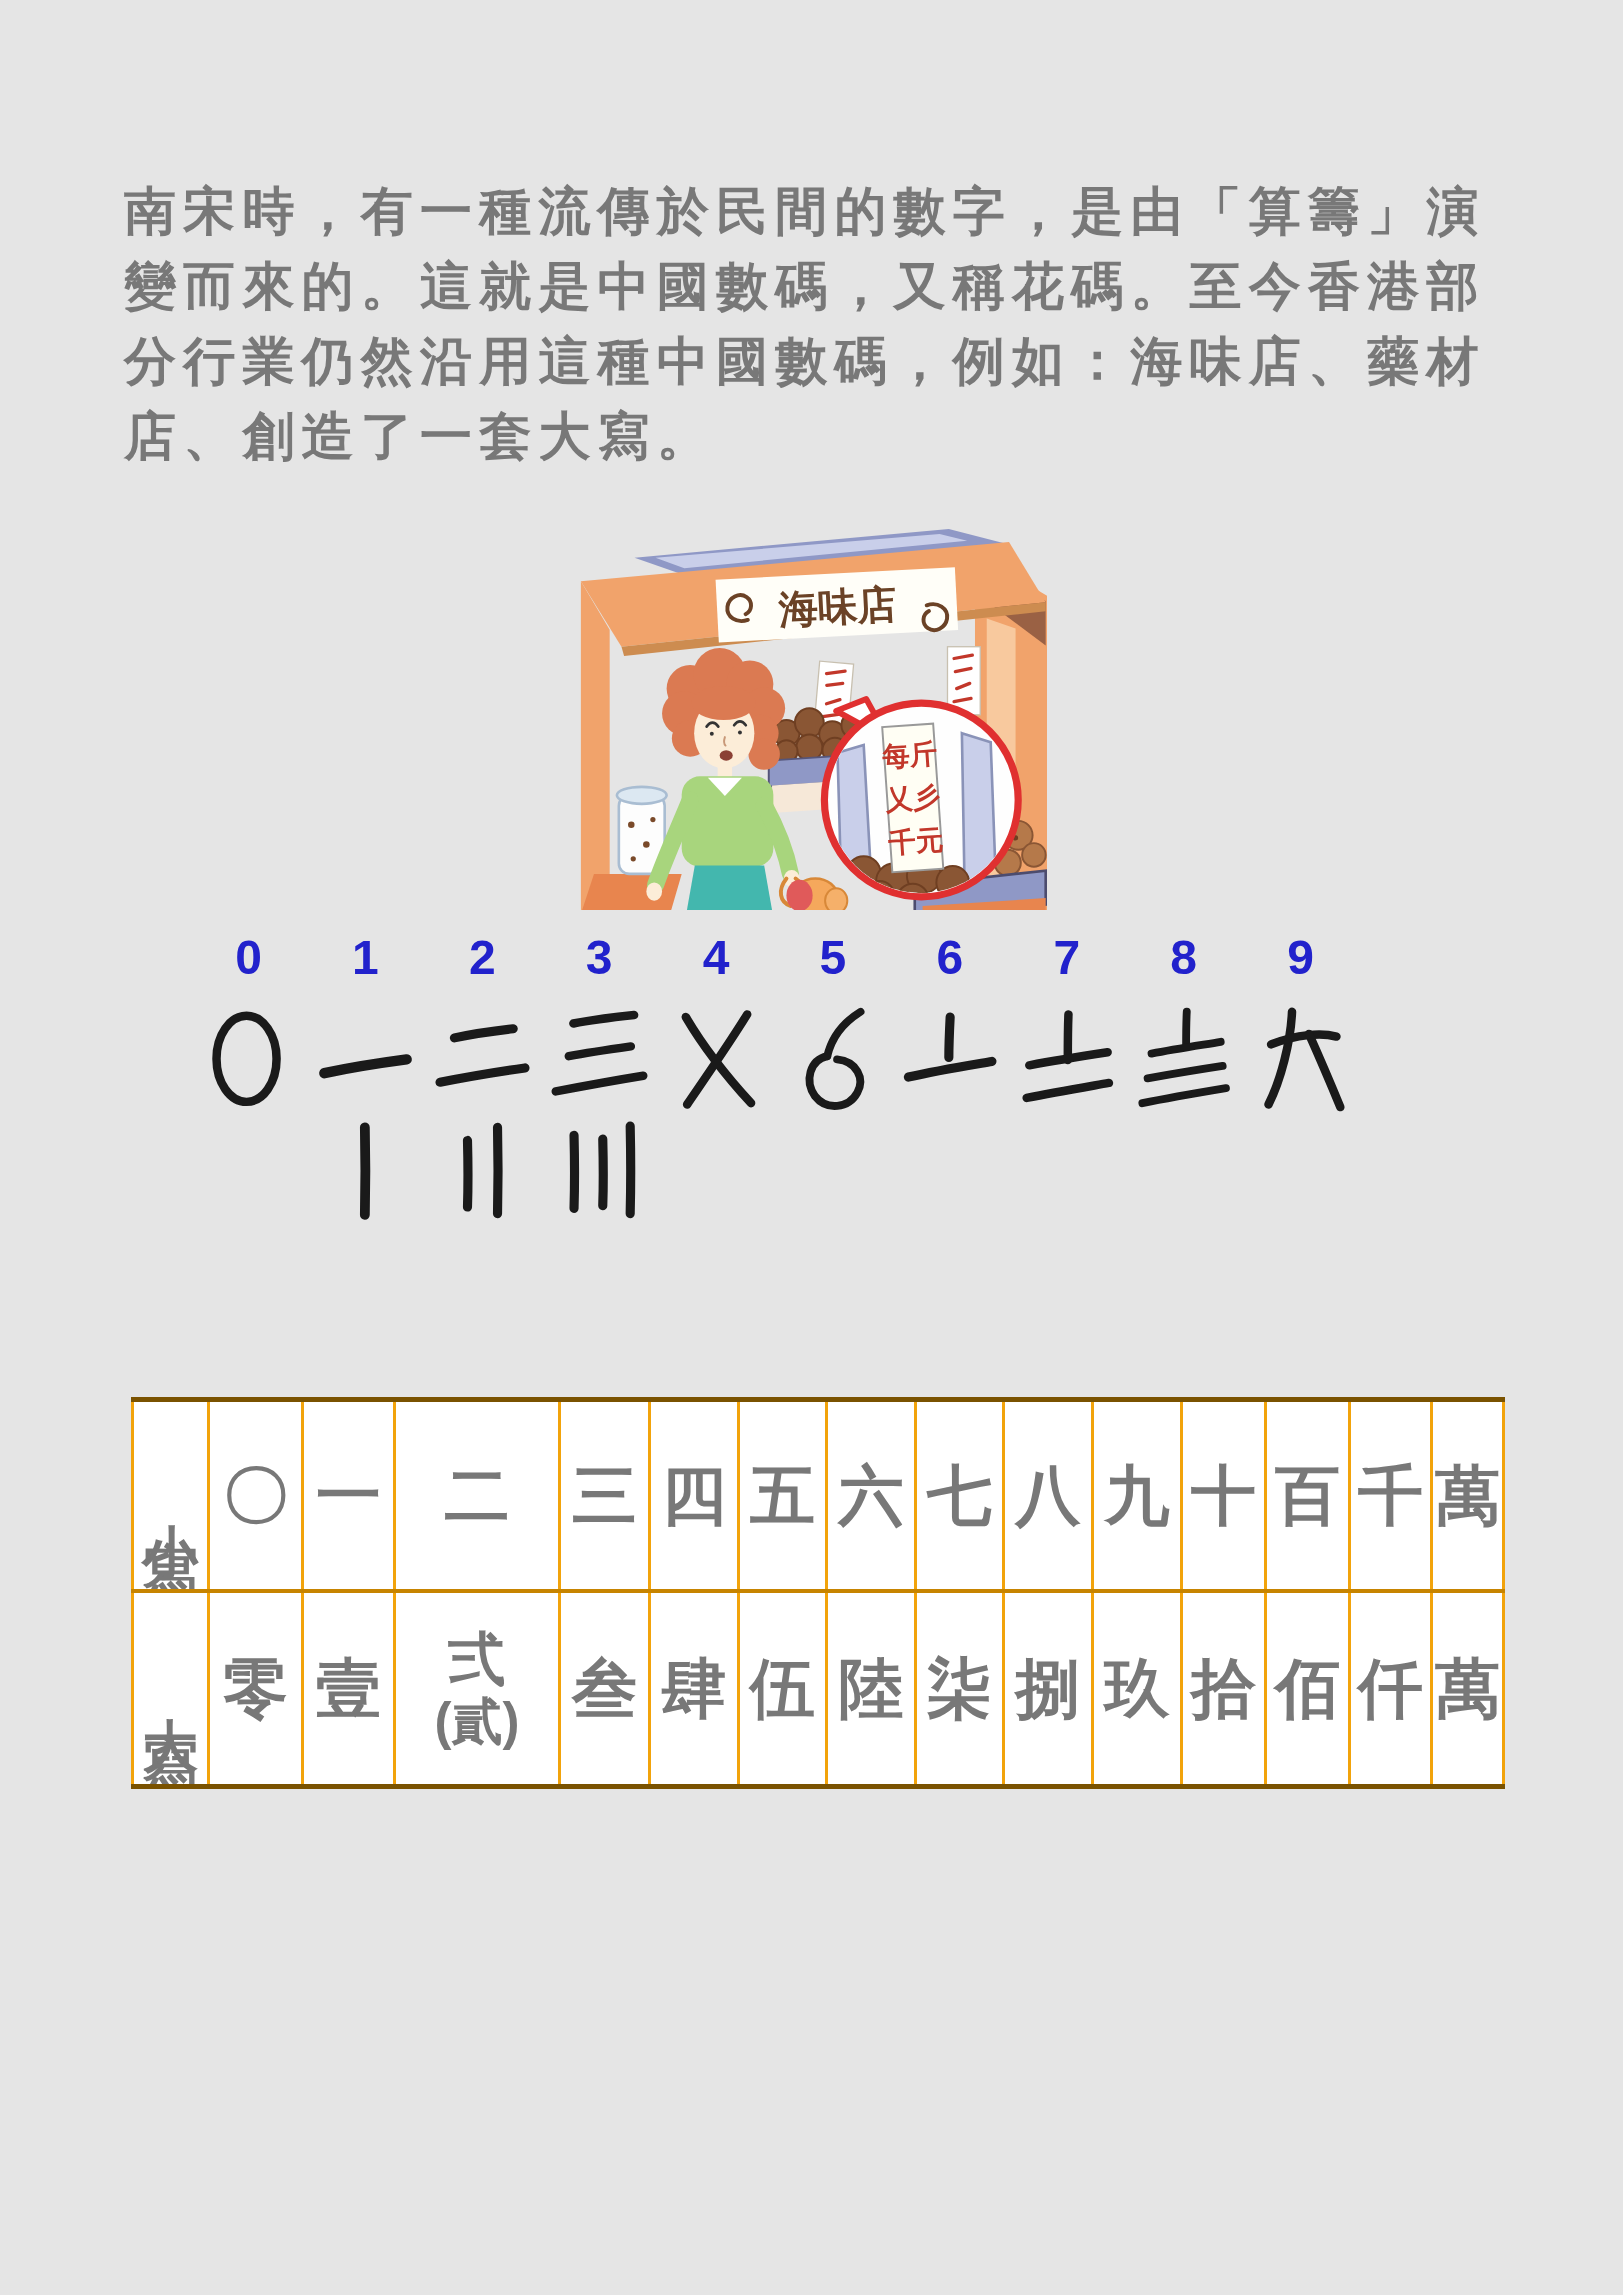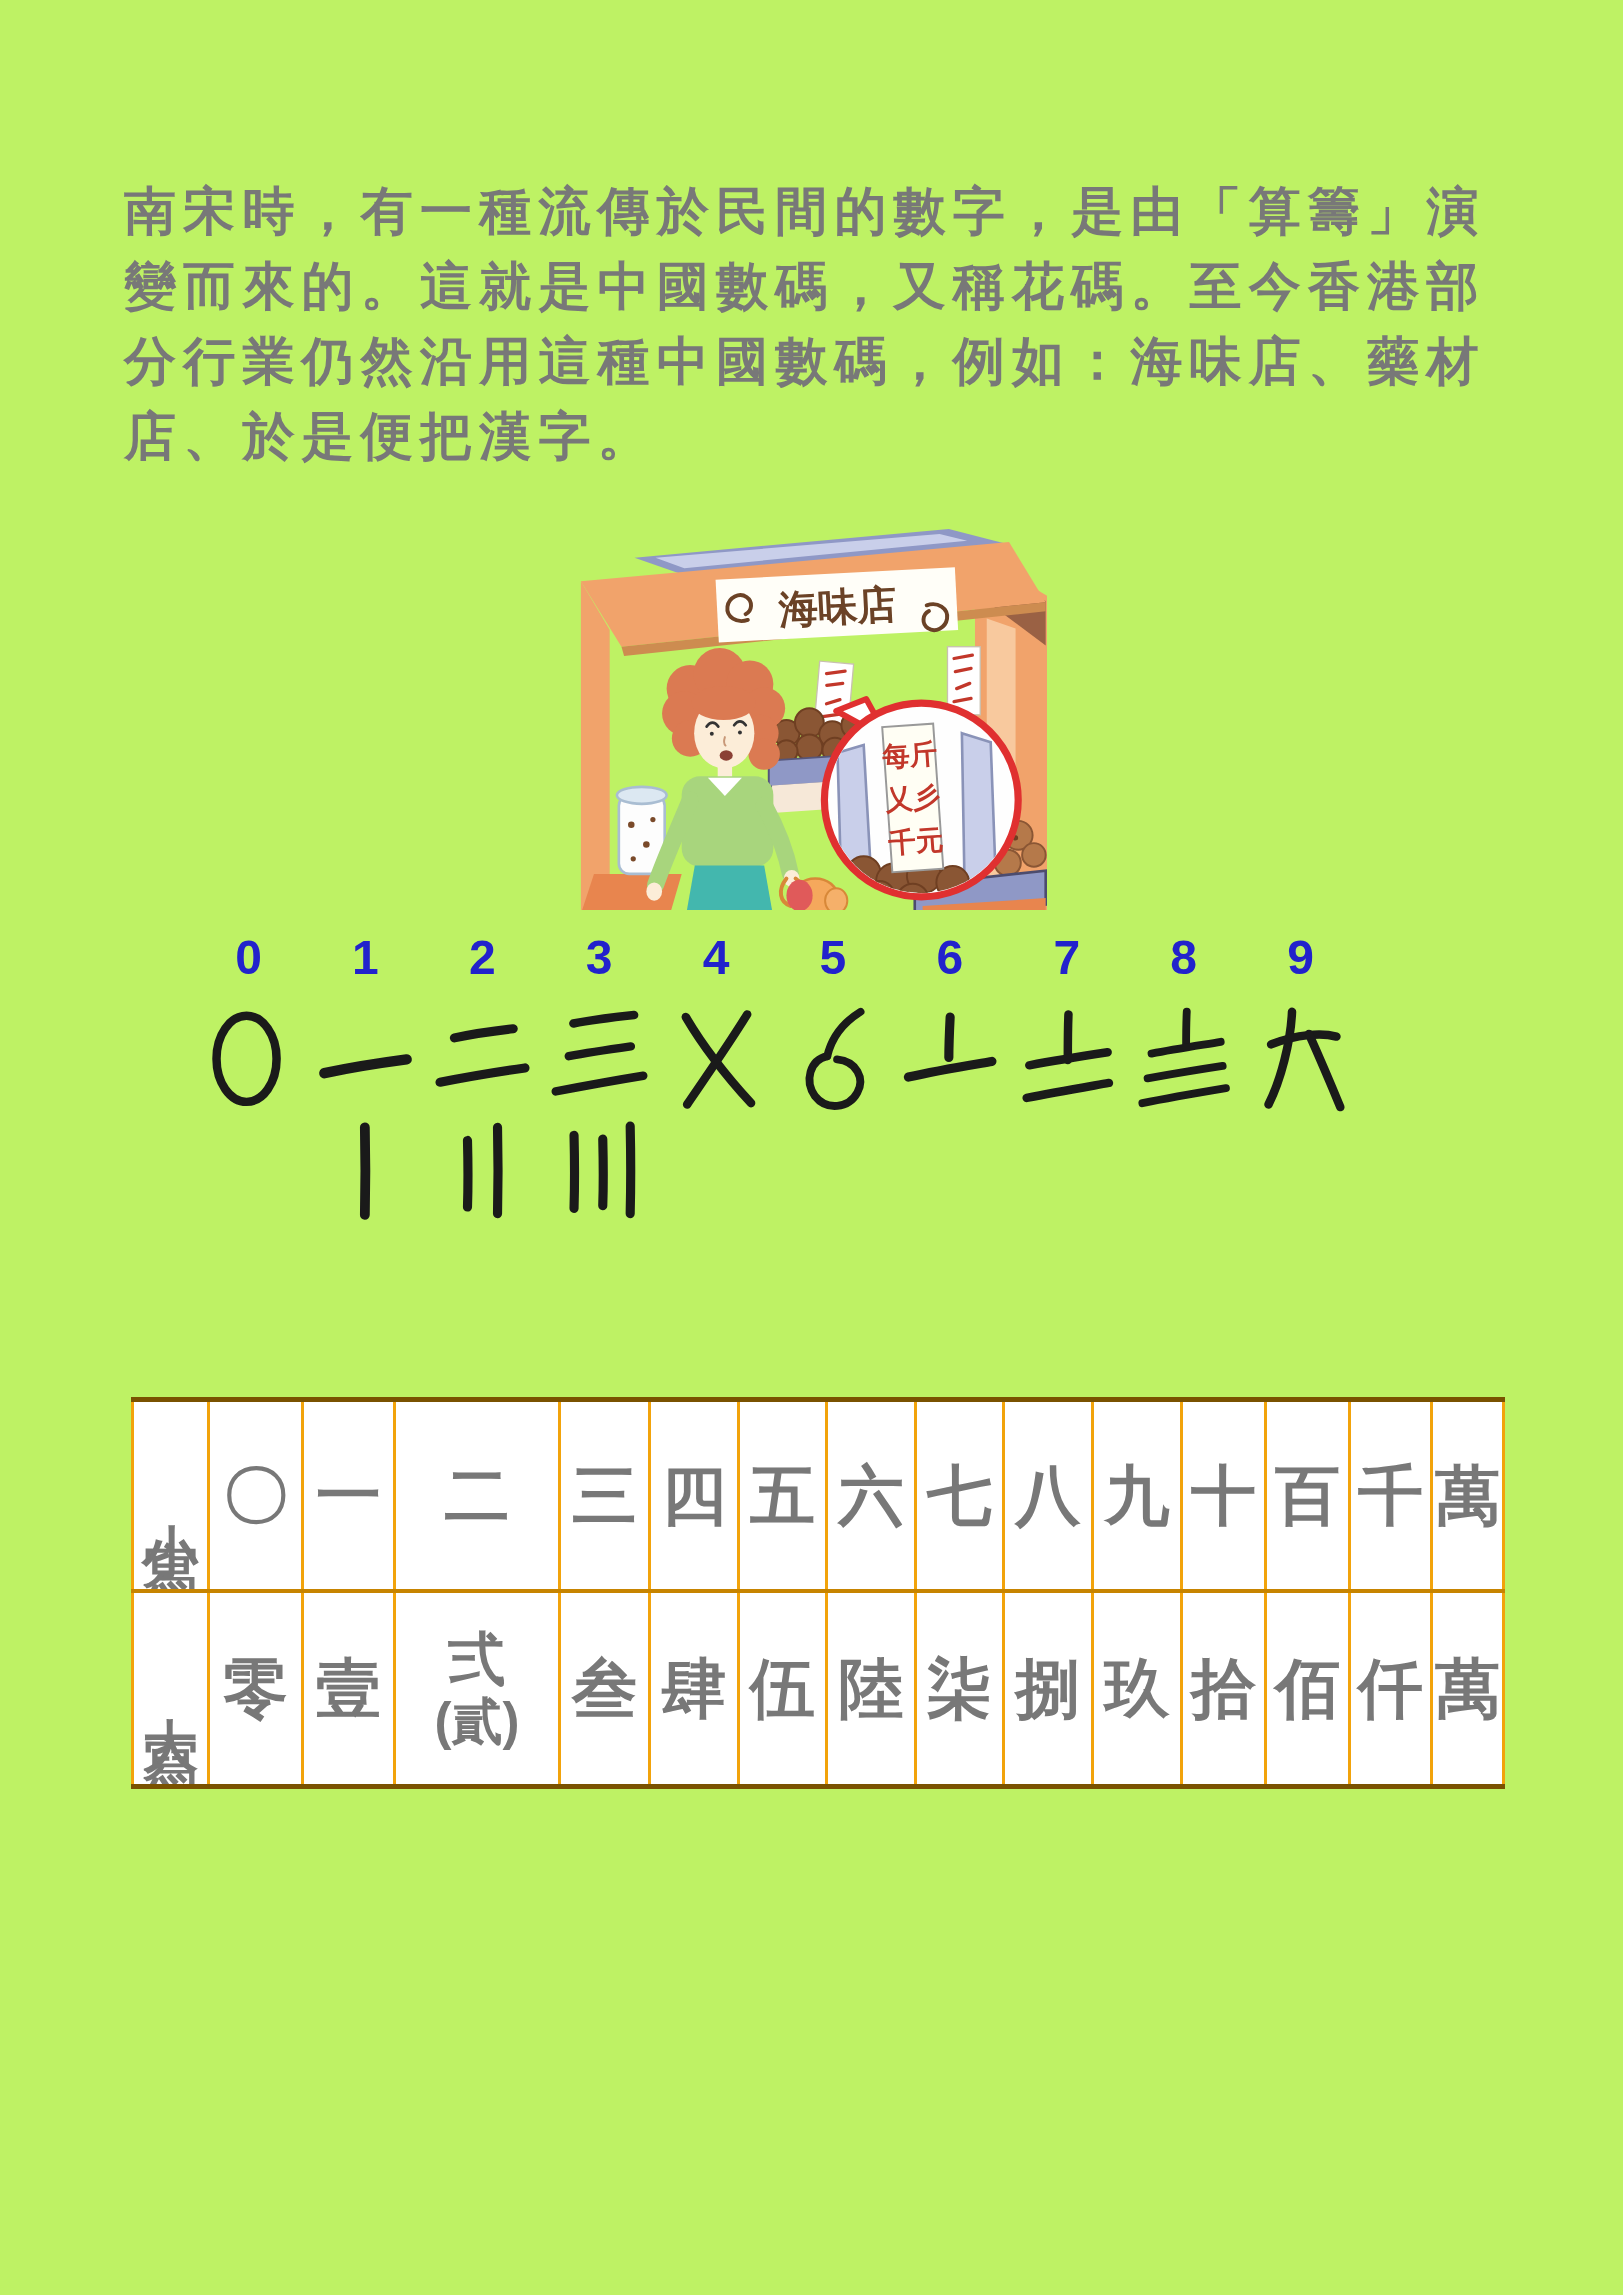--- a/index.html
+++ b/index.html
@@ -1,16 +1,16 @@
 <!DOCTYPE html>
 <html style="font-size:10.5px"><head>
 <meta charset="utf-8">
 <style>
   html,body{margin:0;padding:0;background:#ffffff;}
-  .page{position:relative;width:1623px;height:2295px;background:#bef264;overflow:hidden;
+  .page{position:relative;width:1623px;height:2295px;background:#e5e5e5;overflow:hidden;
         font-family:"Liberation Sans","DejaVu Sans",sans-serif;}
   
   .para{position:absolute;color:#787878;font-weight:bold;}
   .para .line{white-space:nowrap;}
   .para-top{left:124px;top:174px;font-size:52px;letter-spacing:7.2px;}
   .para-top .line{height:75px;line-height:75px;}
   .sentence{left:124px;top:1318px;font-size:52px;letter-spacing:5.9px;height:72px;line-height:72px;}
   .para-bottom{left:149px;top:1801px;font-size:52px;letter-spacing:7.9px;}
   .para-bottom .line{height:78px;line-height:78px;}
   
@@ -39,21 +39,21 @@
 </style>
 </head>
 <body>
 
 <div class="page">
 
   <div class="para para-top">
     <div class="line">南宋時，有一種流傳於民間的數字，是由「算籌」演</div>
     <div class="line">變而來的。這就是中國數碼，又稱花碼。至今香港部</div>
     <div class="line">分行業仍然沿用這種中國數碼，例如：海味店、藥材</div>
-    <div class="line">店、於是便把漢字。</div>
+    <div class="line">店、創造了一套大寫。</div>
   </div>
 
   <div class="illustration">
     <svg viewBox="0 0 750 600">
 
       <g>
         <polygon points="640,55 750,120 750,600 640,600" fill="#f1a36b"></polygon>
         <polygon points="658,155 702,170 702,600 658,600" fill="#f8c99e"></polygon>
         <polygon points="556,38 748,128 748,196 616,98" fill="#9a6144"></polygon>
       </g>

